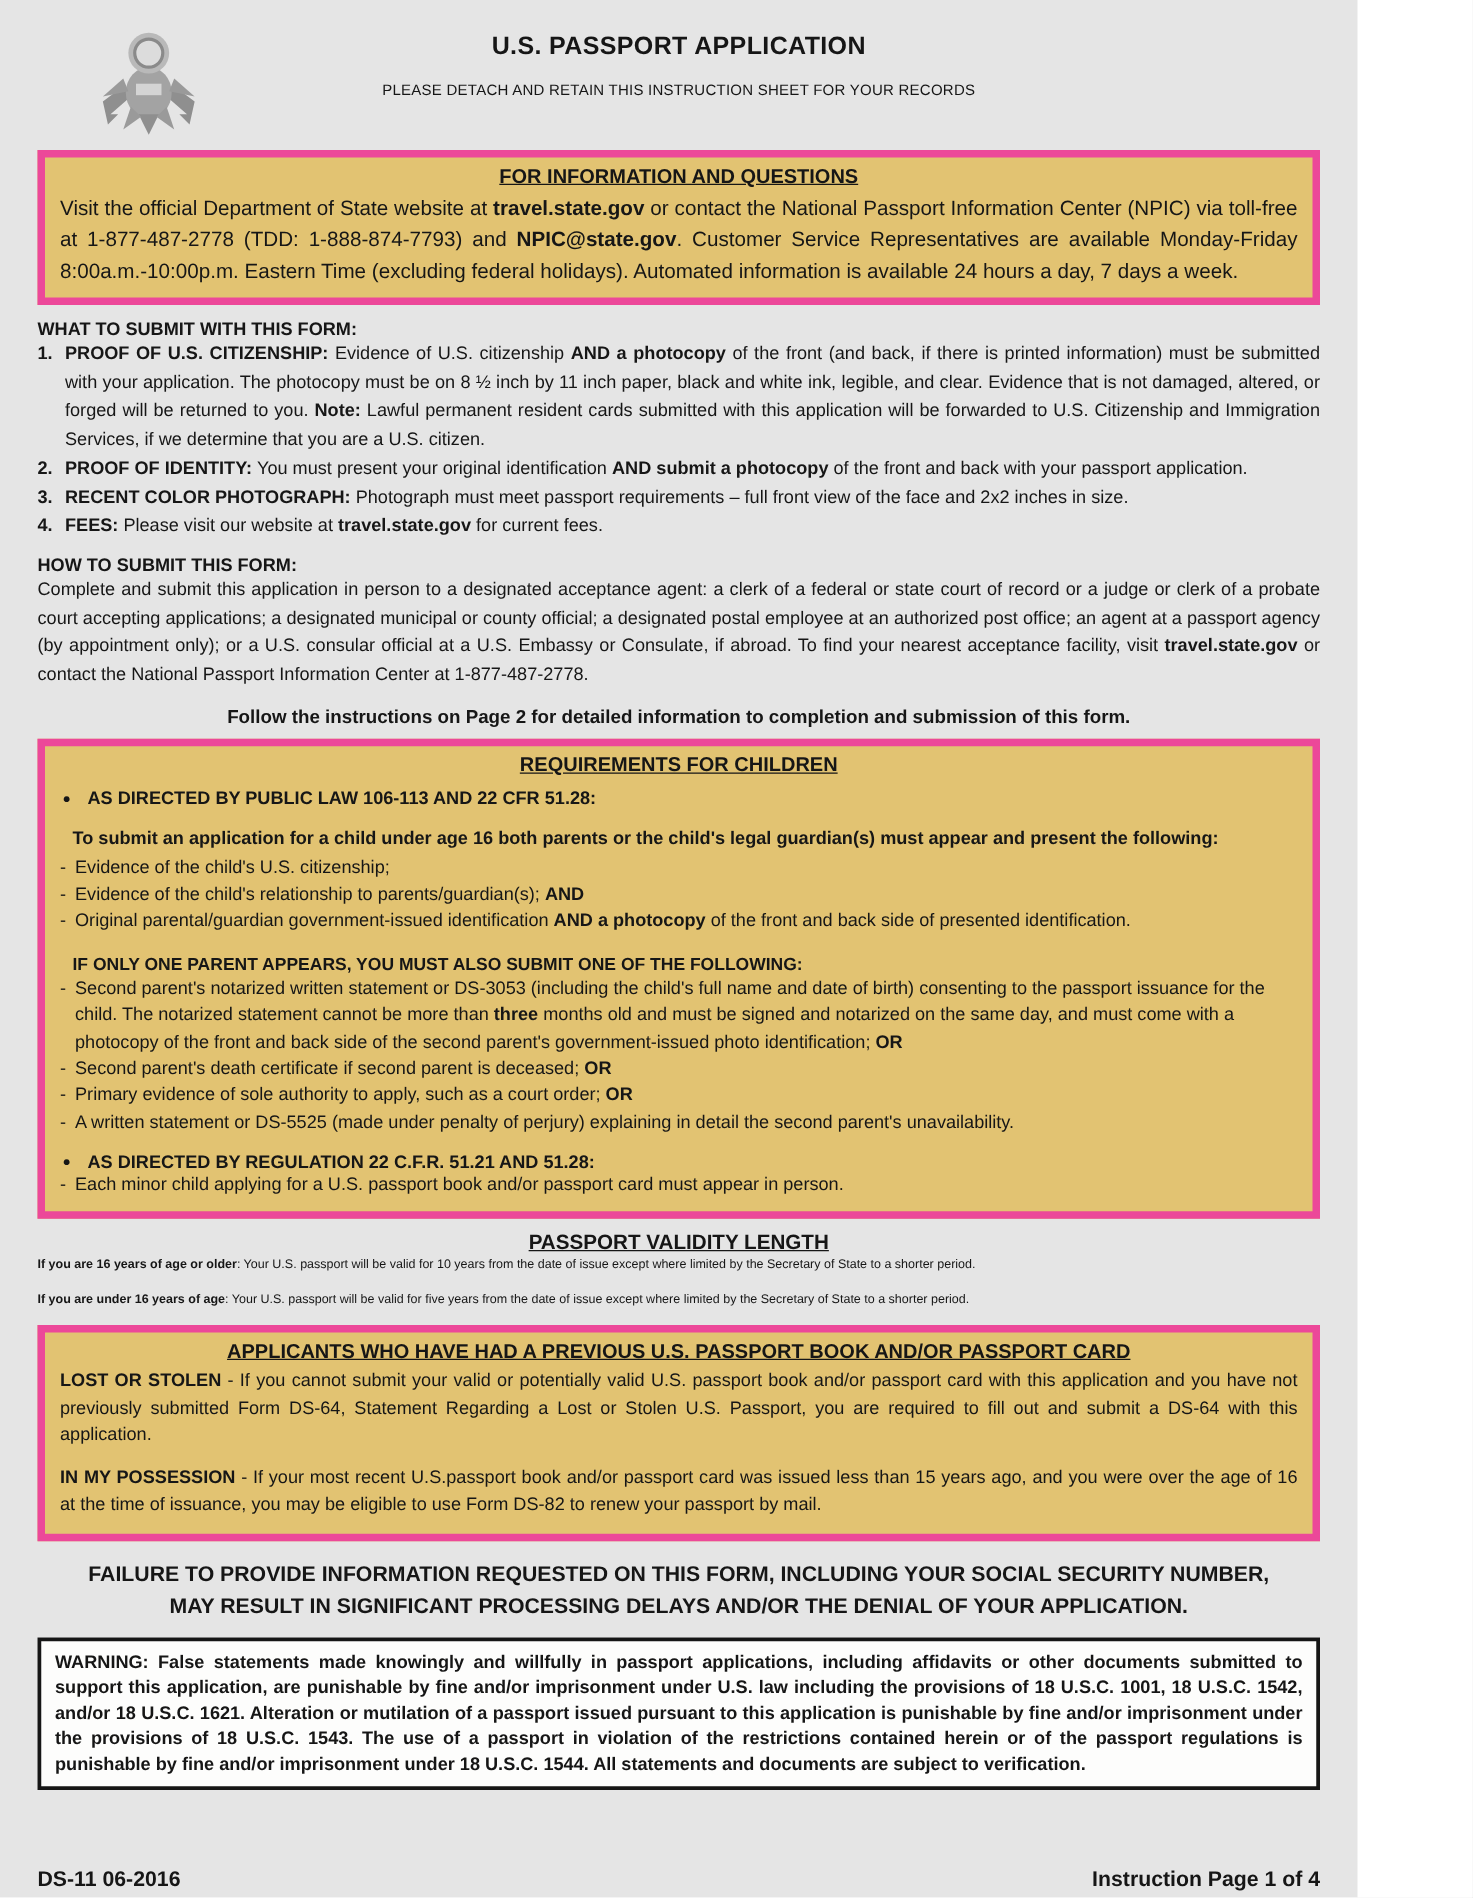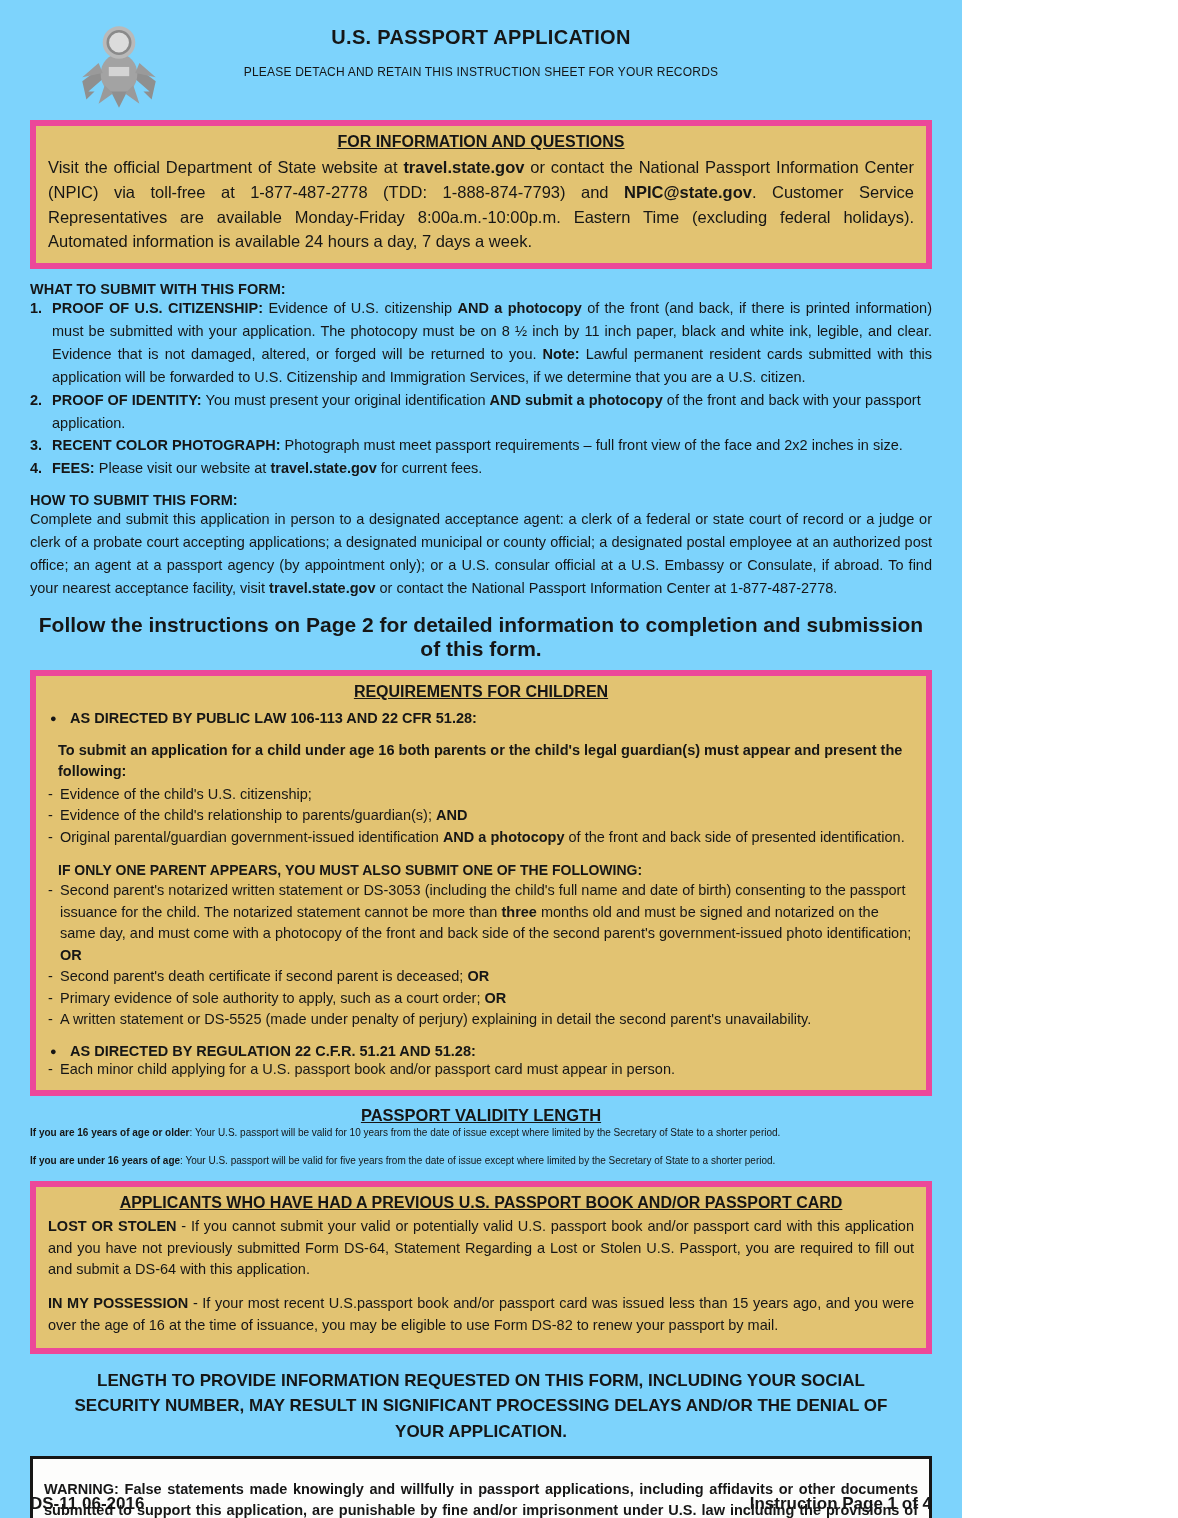--- a/index.html
+++ b/index.html
@@ -1,18 +1,18 @@
 <!DOCTYPE html>
 <html><head>
 <meta charset="utf-8">
 <style>
   html,body{margin:0;padding:0;background:#ffffff;}
   .page{
-    width:962px;height:1518px;box-sizing:border-box;position:relative;
-    background:#7dd3fc;color:#161616;overflow:hidden;
+    width:1086px;height:1518px;box-sizing:border-box;position:relative;
+    background:#e5e5e5;color:#161616;overflow:hidden;
     font-family:"Liberation Sans","DejaVu Sans",sans-serif;
     padding:18px 30px 0 30px;
   }
   .b{font-weight:bold;}
   .u{}
   .just{text-align:justify;}
   
   .hdr{position:relative;text-align:center;min-height:96px;margin-bottom:6px;}
   .eagle{position:absolute;left:38px;top:0;width:102px;height:102px;}
   .title{font-size:20px;font-weight:bold;letter-spacing:.3px;padding-top:8px;}
@@ -21,39 +21,39 @@
   .tanbox{background:#e2c372;border:6px solid #ec4899;padding:5px 12px 9px 12px;}
   .boxhead{text-align:center;font-weight:bold;text-decoration:underline;font-size:16px;margin:2px 0 4px 0;}
   .info-body{font-size:16.5px;line-height:1.5;margin-top:4px;}
   
   .sec{margin-top:12px;}
   .sechead{font-weight:bold;font-size:14.5px;}
   .bodytext{font-size:14.5px;line-height:1.58;}
   .numitem{display:flex;font-size:14.5px;line-height:1.58;}
   .numitem .num{font-weight:bold;width:22px;flex:0 0 22px;}
   .numitem .itxt{flex:1;}
-  .follow{font-size:21px;font-weight:bold;text-align:center;margin:13px 0 9px 0;}
+  .follow{font-size:15px;font-weight:bold;text-align:center;margin:13px 0 9px 0;}
   
   .ch-bullet{display:flex;font-weight:bold;font-size:14.5px;margin-top:9px;}
   .ch-bullet .mk{width:20px;flex:0 0 20px;font-size:11px;padding-top:2px;padding-left:2px;}
   .ch-intro{font-weight:bold;font-size:14.5px;margin:14px 0 2px 10px;line-height:1.45;}
   .dashitem{display:flex;font-size:14.5px;line-height:1.48;}
   .dashitem .mk{width:12px;flex:0 0 12px;}
   .dashitem .itxt{flex:1;}
   .ch-sub{font-weight:bold;font-size:14px;margin:14px 0 2px 10px;}
   
   .validity-head{text-align:center;font-weight:bold;text-decoration:underline;font-size:16.5px;margin:10px 0 0 0;}
   .vpara{font-size:10px;line-height:1.5;margin-bottom:13px;}
   
   .prevbox p{margin:0 0 12px 0;}
   .prev-para{font-size:14.5px;line-height:1.5;}
   
   .failure{font-size:17px;font-weight:bold;text-align:center;line-height:1.5;margin:14px 40px 12px 40px;}
   
-  .warnbox{background:#fdfdfc;border:3px solid #161616;padding:20px 11px;}
+  .warnbox{background:#fdfdfc;border:3px solid #161616;padding:7px 11px;}
   .warn-text{font-size:14.5px;font-weight:bold;line-height:1.42;}
   
   .footer{position:absolute;left:30px;right:30px;bottom:4px;display:flex;justify-content:space-between;
           font-size:17px;font-weight:bold;}
 </style>
 </head>
 <body>
 
 <div class="page">
 
@@ -167,21 +167,21 @@
     <div class="vpara"><span class="b">If you are 16 years of age or older</span><span>: Your U.S. passport will be valid for 10 years from the date of issue except where limited by the Secretary of State to a shorter period.</span></div>
     <div class="vpara"><span class="b">If you are under 16 years of age</span><span>: Your U.S. passport will be valid for five years from the date of issue except where limited by the Secretary of State to a shorter period.</span></div>
   </div>
 
   <div class="tanbox prevbox">
     <div class="boxhead">APPLICANTS WHO HAVE HAD A PREVIOUS U.S. PASSPORT BOOK AND/OR PASSPORT CARD</div>
     <p class="prev-para just"><span class="b">LOST OR STOLEN</span><span> - If you cannot submit your valid or potentially valid U.S. passport book and/or passport card with this application and you have not previously submitted Form DS-64, Statement Regarding a Lost or Stolen U.S. Passport, you are required to fill out and submit a DS-64 with this application.</span></p>
     <p class="prev-para just" style="margin-bottom:2px;"><span class="b">IN MY POSSESSION</span><span> - If your most recent U.S.passport book and/or passport card was issued less than 15 years ago, and you were over the age of 16 at the time of issuance, you may be eligible to use Form DS-82 to renew your passport by mail.</span></p>
   </div>
 
-  <div class="failure">LENGTH TO PROVIDE INFORMATION REQUESTED ON THIS FORM, INCLUDING YOUR SOCIAL SECURITY NUMBER, MAY RESULT IN SIGNIFICANT PROCESSING DELAYS AND/OR THE DENIAL OF YOUR APPLICATION.</div>
+  <div class="failure">FAILURE TO PROVIDE INFORMATION REQUESTED ON THIS FORM, INCLUDING YOUR SOCIAL SECURITY NUMBER, MAY RESULT IN SIGNIFICANT PROCESSING DELAYS AND/OR THE DENIAL OF YOUR APPLICATION.</div>
 
   <div class="warnbox">
     <div class="warn-text just"><span class="b">WARNING:  False statements made knowingly and willfully in passport applications, including affidavits or other documents submitted to support this application, are punishable by fine and/or imprisonment under U.S. law including the provisions of 18 U.S.C. 1001, 18 U.S.C. 1542, and/or 18 U.S.C. 1621.  Alteration or mutilation of a passport issued pursuant to this application is punishable by fine and/or imprisonment under the provisions of 18 U.S.C. 1543.  The use of a passport in violation of the restrictions contained herein or of the passport regulations is punishable by fine and/or imprisonment under 18 U.S.C. 1544.  All statements and documents are subject to verification.</span></div>
   </div>
 
   <div class="footer">
     <span>DS-11  06-2016</span>
     <span>Instruction Page 1 of 4</span>
   </div>
 

